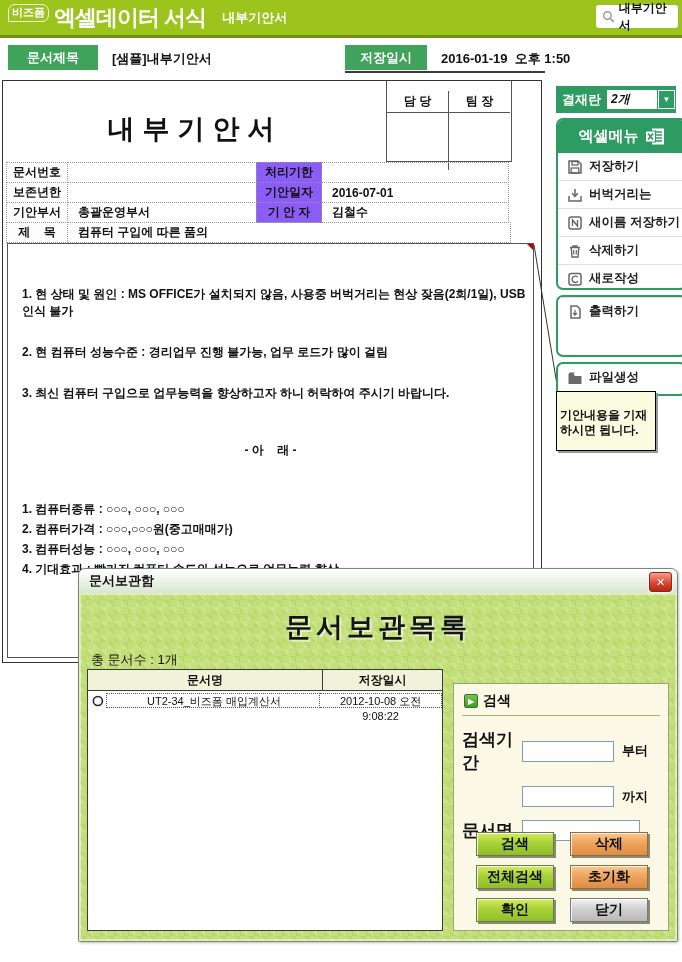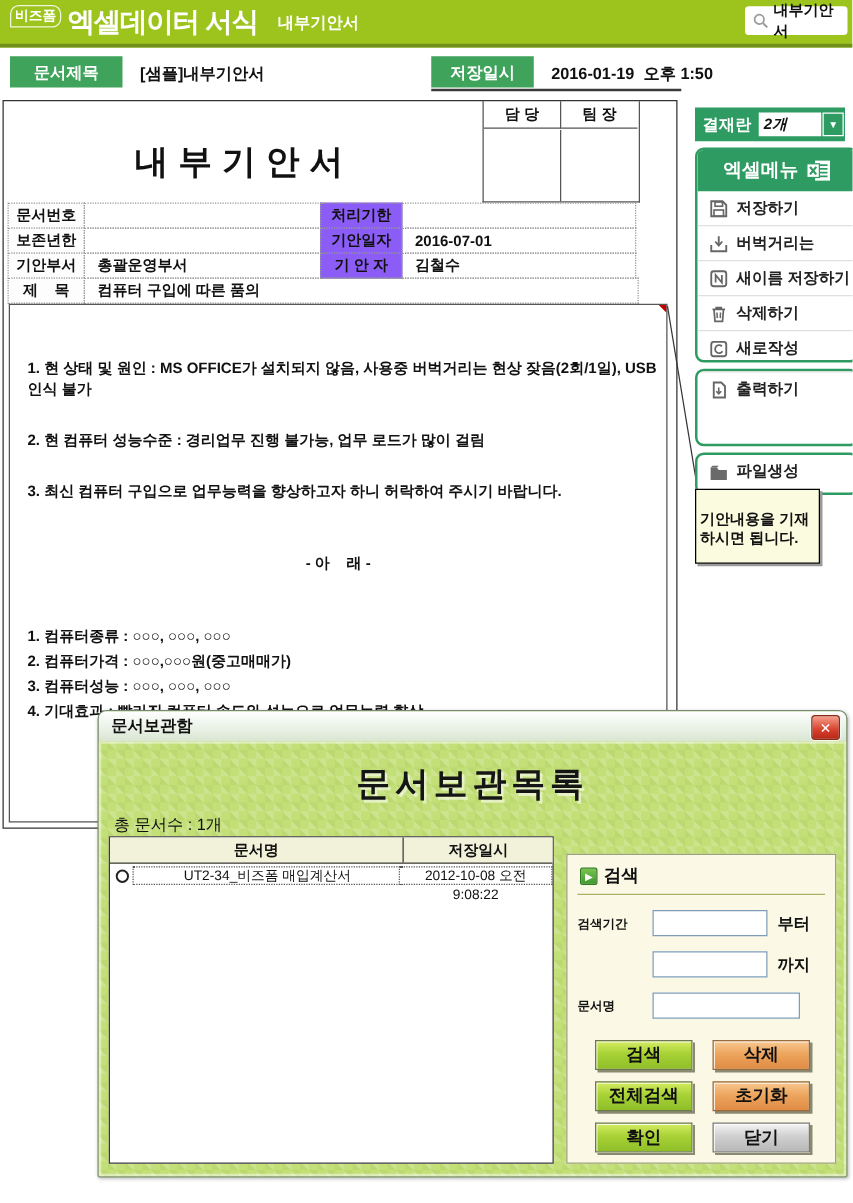--- a/index.html
+++ b/index.html
@@ -27,21 +27,21 @@
   .mlabel2{left:345px;width:82px;}
   .mvalue2{position:absolute;left:441px;top:5px;font-size:13px;font-weight:bold;}
   .meta-underline{position:absolute;left:345px;top:26px;width:200px;border-top:2px solid #3a3a3a;}
 
   
   .document{position:absolute;left:2px;top:80px;width:538px;height:581px;background:#fff;
             border:1px solid #333;}
   .approval{position:absolute;left:383px;top:0;width:124px;height:80px;border-left:1px solid #555;
             border-bottom:1px solid #555;border-right:1px solid #555;display:flex;flex-wrap:wrap;}
   .ap-h{width:61px;height:21px;border-bottom:1px solid #555;font-size:12px;font-weight:bold;
-        display:flex;align-items:center;justify-content:center;}
+        display:flex;align-items:center;justify-content:center;margin-top:10px;}
   .ap-h:first-child{border-right:1px solid #555;}
   .ap-c{width:61px;height:57px;}
   .ap-c:nth-child(3){border-right:1px solid #555;}
   .doc-title{position:absolute;left:0;top:30px;width:384px;text-align:center;font-size:27px;
              font-weight:bold;letter-spacing:8px;}
   .fields{position:absolute;left:4px;top:82px;width:504px;}
   .frow{display:flex;height:20px;}
   .fcell{border:1px dotted #999;display:flex;align-items:center;font-size:12px;font-weight:bold;
          box-sizing:border-box;margin:-1px 0 0 -1px;}
   .flab{width:62px;justify-content:center;background:#fdfdfd;}
@@ -117,21 +117,21 @@
   .lc2{width:124px;border:1px dotted #555;border-left:none;font-size:11px;height:15px;
        line-height:15px;text-align:center;box-sizing:border-box;}
 
   .searchpanel{position:absolute;left:374px;top:90px;width:216px;height:248px;background:#fbf9e6;
                border:1px solid #9aa37a;box-sizing:border-box;}
   .sp-title{display:flex;align-items:center;gap:5px;padding:8px 10px 5px;font-size:14px;font-weight:bold;}
   .sp-bullet{width:12px;height:12px;background:linear-gradient(#7cc24e,#3f9a2e);border:1px solid #2e7a22;
              border-radius:2px;color:#fff;font-size:8px;display:flex;align-items:center;justify-content:center;}
   .sp-hr{border:none;border-top:1px solid #a9b368;margin:0 8px;}
   .sp-row{display:flex;align-items:center;margin:12px 8px 0;}
-  .sp-lab{width:60px;font-size:10px;font-weight:bold;}
+  .sp-lab{width:60px;font-size:17px;font-weight:bold;}
   .sp-input{width:84px;height:19px;border:1px solid #7f9db9;background:#fff;font-size:12px;
             padding:0 3px;font-family:inherit;}
   .sp-input.wide{width:110px;}
   .sp-suffix{font-size:13px;font-weight:bold;margin-left:8px;}
   .btn-grid{position:absolute;left:0;top:148px;width:216px;display:grid;
             grid-template-columns:78px 78px;gap:9px 16px;justify-content:center;}
   .pbtn{height:24px;font-size:14px;font-weight:bold;color:#111;cursor:pointer;
         border:1px solid #6a7a4a;box-shadow:inset 1px 1px 0 rgba(255,255,255,.8),2px 2px 0 #8a8a72;
         font-family:inherit;}
   .pbtn.green{background:linear-gradient(#d4ec62,#a8d236 45%,#8fbe28);}

